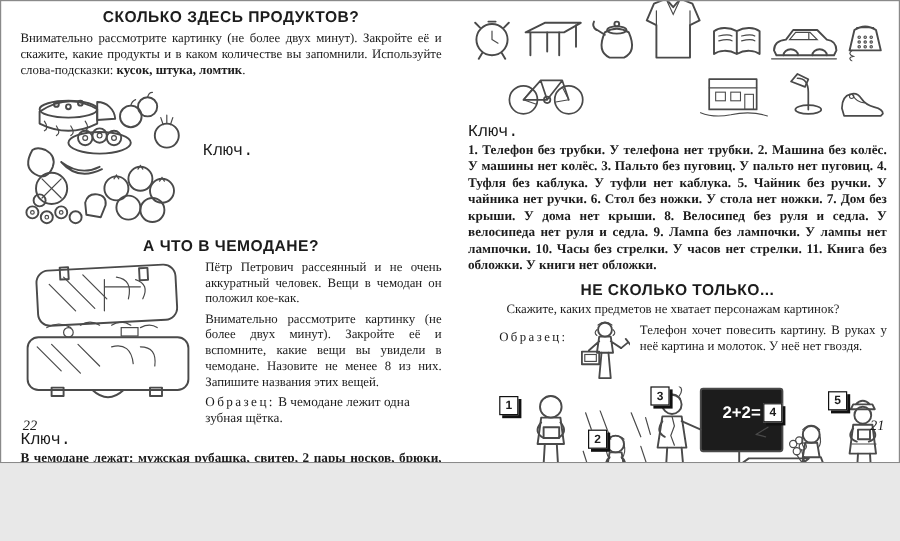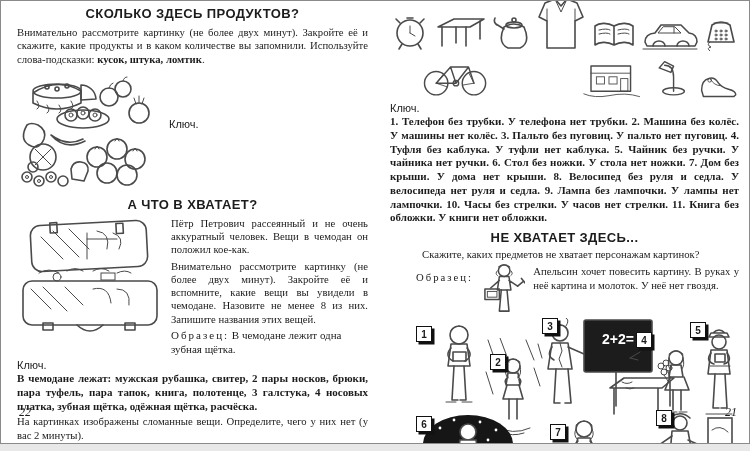--- a/index.html
+++ b/index.html
@@ -1,25 +1,25 @@
 <!DOCTYPE html>
 <html><head>
 <meta charset="utf-8">
 <style>
   html,body{margin:0;padding:0;background:#e8e8e8;}
-  .spread{position:relative;width:750px;height:444px;background:#fff;border:1px solid #8a8a8a;
+  .spread{position:relative;width:750px;height:386px;background:#fff;border:1px solid #8a8a8a;
           box-sizing:border-box;font-family:"Liberation Serif",serif;color:#1c1c1c;overflow:hidden;margin:0 auto;}
   .page{position:absolute;top:0;height:100%;box-sizing:border-box;}
   .page-left{left:0;width:375px;padding:5px 8px 0 16px;}
   .page-right{left:375px;width:375px;padding:4px 12px 0 14px;}
   .sec-title{font-family:"Liberation Sans",sans-serif;font-weight:bold;font-size:13px;
              text-align:center;letter-spacing:.4px;margin:0 0 5px;}
   .para{font-size:10.7px;line-height:1.24;text-align:justify;margin:0 0 3px;}
   .b{font-weight:bold;}
-  .key-label{font-family:Liberation Sans, sans-serif;font-size:11px;margin:3px 0 1px;}
+  .key-label{font-family:Liberation Mono, monospace;font-size:14px;margin:3px 0 1px;}
   .key-text{font-size:11px;font-weight:bold;line-height:1.25;text-align:justify;margin:0 0 2px;}
   .sample{font-size:11px;line-height:1.24;margin:2px 0 2px;padding-left:8px;}
   .sample-label{letter-spacing:2px;}
   .ill-left{float:left;}
   .clear{clear:both;}
   .media-sec{overflow:visible;}
   .page-num{position:absolute;bottom:23px;font-style:italic;font-size:12px;margin-top:40px;}
   .pn-left{left:18px;}
   .pn-right{right:14px;}
   .ln{fill:none;stroke:#4a4a4a;stroke-width:1.6;stroke-linecap:round;stroke-linejoin:round;}
@@ -99,21 +99,21 @@
           <circle class="ln" cx="90" cy="104" r="10"></circle>
           <circle class="ln" cx="110" cy="106" r="10"></circle>
         <path class="ln1" d="M78 80 l2 -3 l2 3 M98 72 l2 -3 l2 3 M116 82 l2 -3 l2 3"></path>
       </svg>
       <div style="margin-left:152px;padding-top:46px;">
         <div class="key-label">Ключ.</div>
       </div>
       <div class="clear"></div>
     </div>
 
-    <div class="sec-title" style="margin-top:6px;">А ЧТО В ХВАТАЕТ?</div>
+    <div class="sec-title" style="margin-top:6px;">А ЧТО В ЧЕМОДАНЕ?</div>
 
     <div class="media-sec">
       <svg class="ill-left" width="146" height="130" viewBox="0 0 146 130" style="margin-right:8px;">
 
         <rect class="ln" x="14" y="6" width="116" height="46" rx="10" transform="rotate(-3 72 29)"></rect>
         <rect class="ln" x="34" y="4" width="7" height="10" transform="rotate(-3 72 29)"></rect>
         <rect class="ln" x="100" y="8" width="7" height="10" transform="rotate(-3 72 29)"></rect>
         <path class="ln1" d="M24 20 l22 22 M36 14 l26 26 M52 12 l20 20 M80 14 q14 2 10 18 M96 16 q12 4 6 16"></path>
         <path class="ln1" d="M70 16 v26 M70 22 h30"></path>
 
@@ -213,36 +213,36 @@
       <svg width="46" height="32" viewBox="0 0 46 32" style="margin-left:10px;">
         <path class="ln" d="M4 24 q0 -11 8 -13 q6 -2 10 4 q4 6 12 8 q8 2 8 6 l-2 2 H6 Z"></path>
         <path class="ln1" d="M14 12 q4 7 11 7"></path>
         <circle class="ln1" cx="13" cy="13" r="2"></circle>
       </svg>
     </div>
 
     <div class="key-label">Ключ.</div>
     <div class="key-text">1. Телефон без трубки. У телефона нет трубки. 2. Машина без колёс. У машины нет колёс. 3. Пальто без пуговиц. У пальто нет пуговиц. 4. Туфля без каблука. У туфли нет каблука. 5. Чайник без ручки. У чайника нет ручки. 6. Стол без ножки. У стола нет ножки. 7. Дом без крыши. У дома нет крыши. 8. Велосипед без руля и седла. У велосипеда нет руля и седла. 9. Лампа без лампочки. У лампы нет лампочки. 10. Часы без стрелки. У часов нет стрелки. 11. Книга без обложки. У книги нет обложки.</div>
 
-    <div class="sec-title" style="margin-top:5px;margin-bottom:3px;">НЕ ХВАТАЕТ ЗДЕСЬ...</div>
+    <div class="sec-title" style="margin-top:5px;margin-bottom:3px;">НЕ СКОЛЬКО ТОЛЬКО...</div>
 
     <div class="activity-head">Скажите, каких предметов не хватает персонажам картинок?</div>
 
     <div class="sample-row">
       <span class="sample-label">Образец:</span>
       <svg width="44" height="56" viewBox="0 0 44 56" style="margin:0 8px 0 10px;">
         <circle class="ln" cx="22" cy="9" r="6"></circle>
         <path class="ln1" d="M16 5 q6 -5 12 0 M15 9 q-3 3 0 5 M29 9 q3 3 0 5"></path>
         <path class="ln" d="M17 15 h10 l2 14 h-14 z M17 19 l-9 8 M27 19 l9 6"></path>
         <rect class="ln" x="2" y="28" width="15" height="11"></rect>
           <rect class="ln1" x="4.5" y="30.5" width="10" height="6"></rect>
         <path class="ln" d="M36 25 l6 -5 M40 17 l4 5"></path>
         <path class="ln" d="M19 29 l-2 22 h5 M25 29 l2 22 h-5"></path>
       </svg>
-      <div class="stext">Апельсин хочет повесить картину. В руках у неё картина и молоток. У неё нет гвоздя.</div>
+      <div class="stext">Телефон хочет повесить картину. В руках у неё картина и молоток. У неё нет гвоздя.</div>
     </div>
 
     <div class="figures">
 
       <span class="badge" style="left:26px;top:8px;">1</span>
       <svg class="scene" style="left:40px;top:4px;" width="58" height="92" viewBox="0 0 58 92">
         <circle class="ln" cx="29" cy="13" r="9"></circle>
           <path class="ln1" d="M21 8 q8 -8 16 0"></path>
         <path class="ln" d="M21 22 h16 l3 22 h-22 z"></path>
         <rect class="ln" x="23" y="30" width="13" height="9"></rect>

